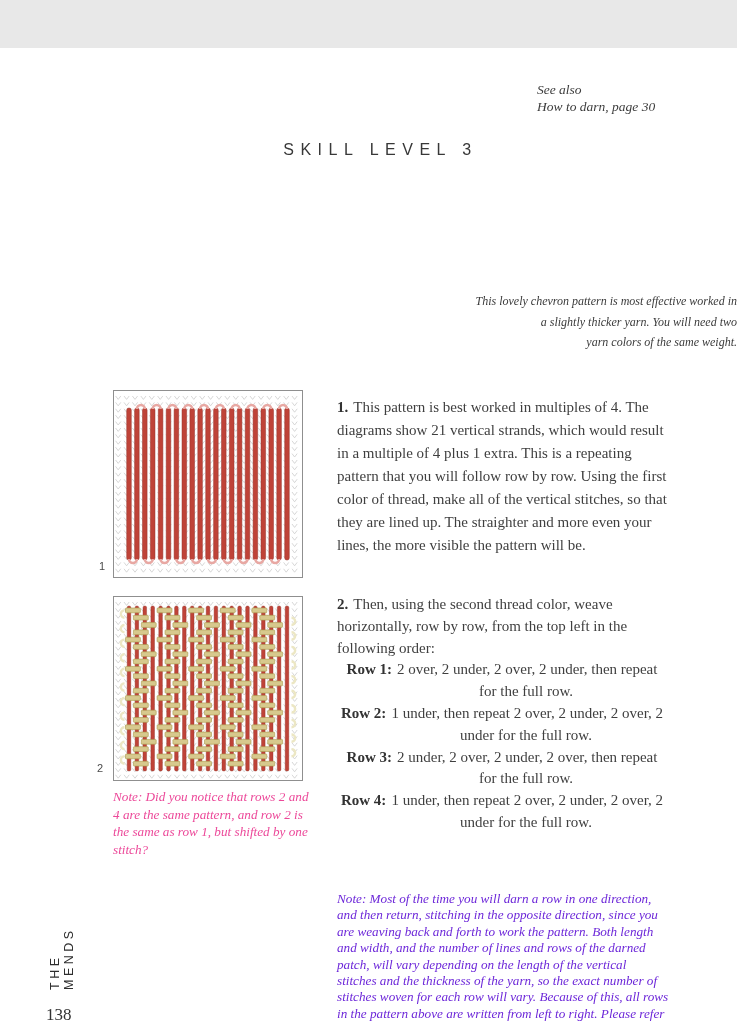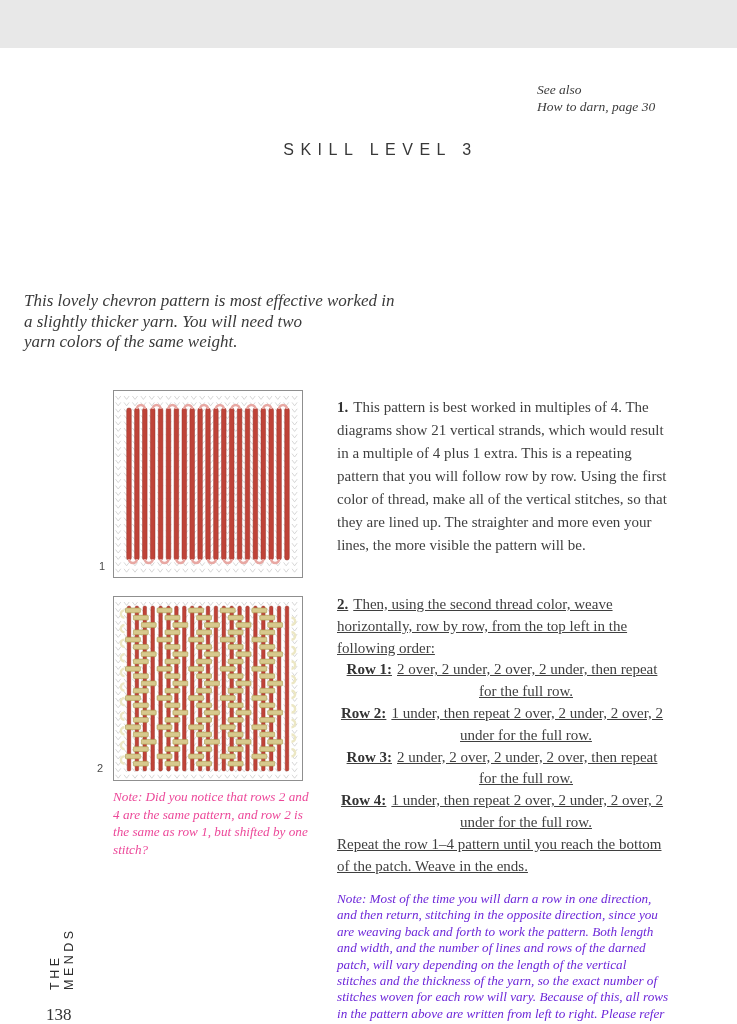--- a/index.html
+++ b/index.html
@@ -5,33 +5,33 @@
   html,body{margin:0;padding:0;background:#e8e8e8;}
   .page{position:relative;width:737px;height:1024px;background:#ffffff;overflow:hidden;
         font-family:"Liberation Serif",serif;color:#3f3f3f;margin-top:48px;}
   .abs{position:absolute;}
 
   .see-also{left:537px;top:34px;font-style:italic;font-size:13.5px;line-height:16.5px;color:#3c3c3c;}
   .skill{left:24px;right:0;top:93px;text-align:center;font-family:"Liberation Sans",sans-serif;
          font-size:16px;letter-spacing:6.5px;color:#383838;}
   .title{left:24px;right:0;top:148px;text-align:center;font-size:45px;font-weight:400;
          letter-spacing:2px;color:#1d1d1d;margin:0;}
-  .intro{left:24px;right:0;top:243px;text-align:left;font-style:italic;font-size:17px;
+  .intro{left:24px;right:0;top:243px;text-align:right;font-style:italic;font-size:12px;
          line-height:20.5px;color:#3a3a3a;}
 
   .fig{position:absolute;left:113px;width:188px;background:#fff;border:1px solid #8f8f8f;}
   .fig svg{display:block;}
   .fig-label{position:absolute;font-family:"Liberation Sans",sans-serif;font-size:11px;color:#4a4a4a;}
 
   .diag-note{left:113px;top:740px;width:200px;font-style:italic;font-size:13.2px;
              line-height:17.5px;color:#ec4899;}
 
   .col{width:330px;font-size:15px;line-height:23px;color:#3f3f3f;}
   .step1{left:337px;top:348px;}
-  .step2{left:337px;top:546px;line-height:21.8px;text-decoration:underline;}
+  .step2{left:337px;top:546px;line-height:21.8px;}
   .lbl{font-weight:700;color:#333;margin-right:5px;}
   .rowline{margin:0;padding-left:48px;text-indent:-48px;text-align:center;}
   .step2 p{margin:0;}
   .note-bottom{left:337px;top:843px;width:332px;font-style:italic;font-size:13.2px;
                line-height:16.4px;color:#6d28d9;}
 
   .mends{left:48px;top:840px;height:102px;writing-mode:vertical-rl;transform:rotate(180deg);
          font-family:"Liberation Sans",sans-serif;font-size:12.5px;letter-spacing:3.5px;
          color:#2e2e2e;font-weight:500;}
   .pagenum{left:46px;top:957px;font-size:17px;color:#333;}
@@ -1501,21 +1501,20 @@
   <div class="abs col step1">
     <p style="margin:0;"><strong class="lbl">1.</strong><span>This pattern is best worked in multiples of 4. The diagrams show 21 vertical strands, which would result in a multiple of 4 plus 1 extra. This is a repeating pattern that you will follow row by row. Using the first color of thread, make all of the vertical stitches, so that they are lined up. The straighter and more even your lines, the more visible the pattern will be.</span></p>
   </div>
 
   <div class="abs col step2">
     <p><strong class="lbl">2.</strong><span>Then, using the second thread color, weave horizontally, row by row, from the top left in the following order:</span></p>
     <p class="rowline"><strong class="lbl">Row 1:</strong><span>2 over, 2 under, 2 over, 2 under, then repeat for the full row.</span></p>
     <p class="rowline"><strong class="lbl">Row 2:</strong><span>1 under, then repeat 2 over, 2 under, 2 over, 2 under for the full row.</span></p>
     <p class="rowline"><strong class="lbl">Row 3:</strong><span>2 under, 2 over, 2 under, 2 over, then repeat for the full row.</span></p>
     <p class="rowline"><strong class="lbl">Row 4:</strong><span>1 under, then repeat 2 over, 2 under, 2 over, 2 under for the full row.</span></p>
-    <p>Repeat the row 1–4 pattern until you reach the bottom of the patch. Weave in the ends.</p>
   </div>
 
   <div class="abs note-bottom">Note: Most of the time you will darn a row in one direction, and then return, stitching in the opposite direction, since you are weaving back and forth to work the pattern. Both length and width, and the number of lines and rows of the darned patch, will vary depending on the length of the vertical stitches and the thickness of the yarn, so the exact number of stitches woven for each row will vary. Because of this, all rows in the pattern above are written from left to right. Please refer to the photos and illustrations for the correct color placement and appearance of the weaving pattern.</div>
 
   <div class="abs mends">THE MENDS</div>
   <div class="abs pagenum">138</div>
 
 </div>
 
 </body></html>

